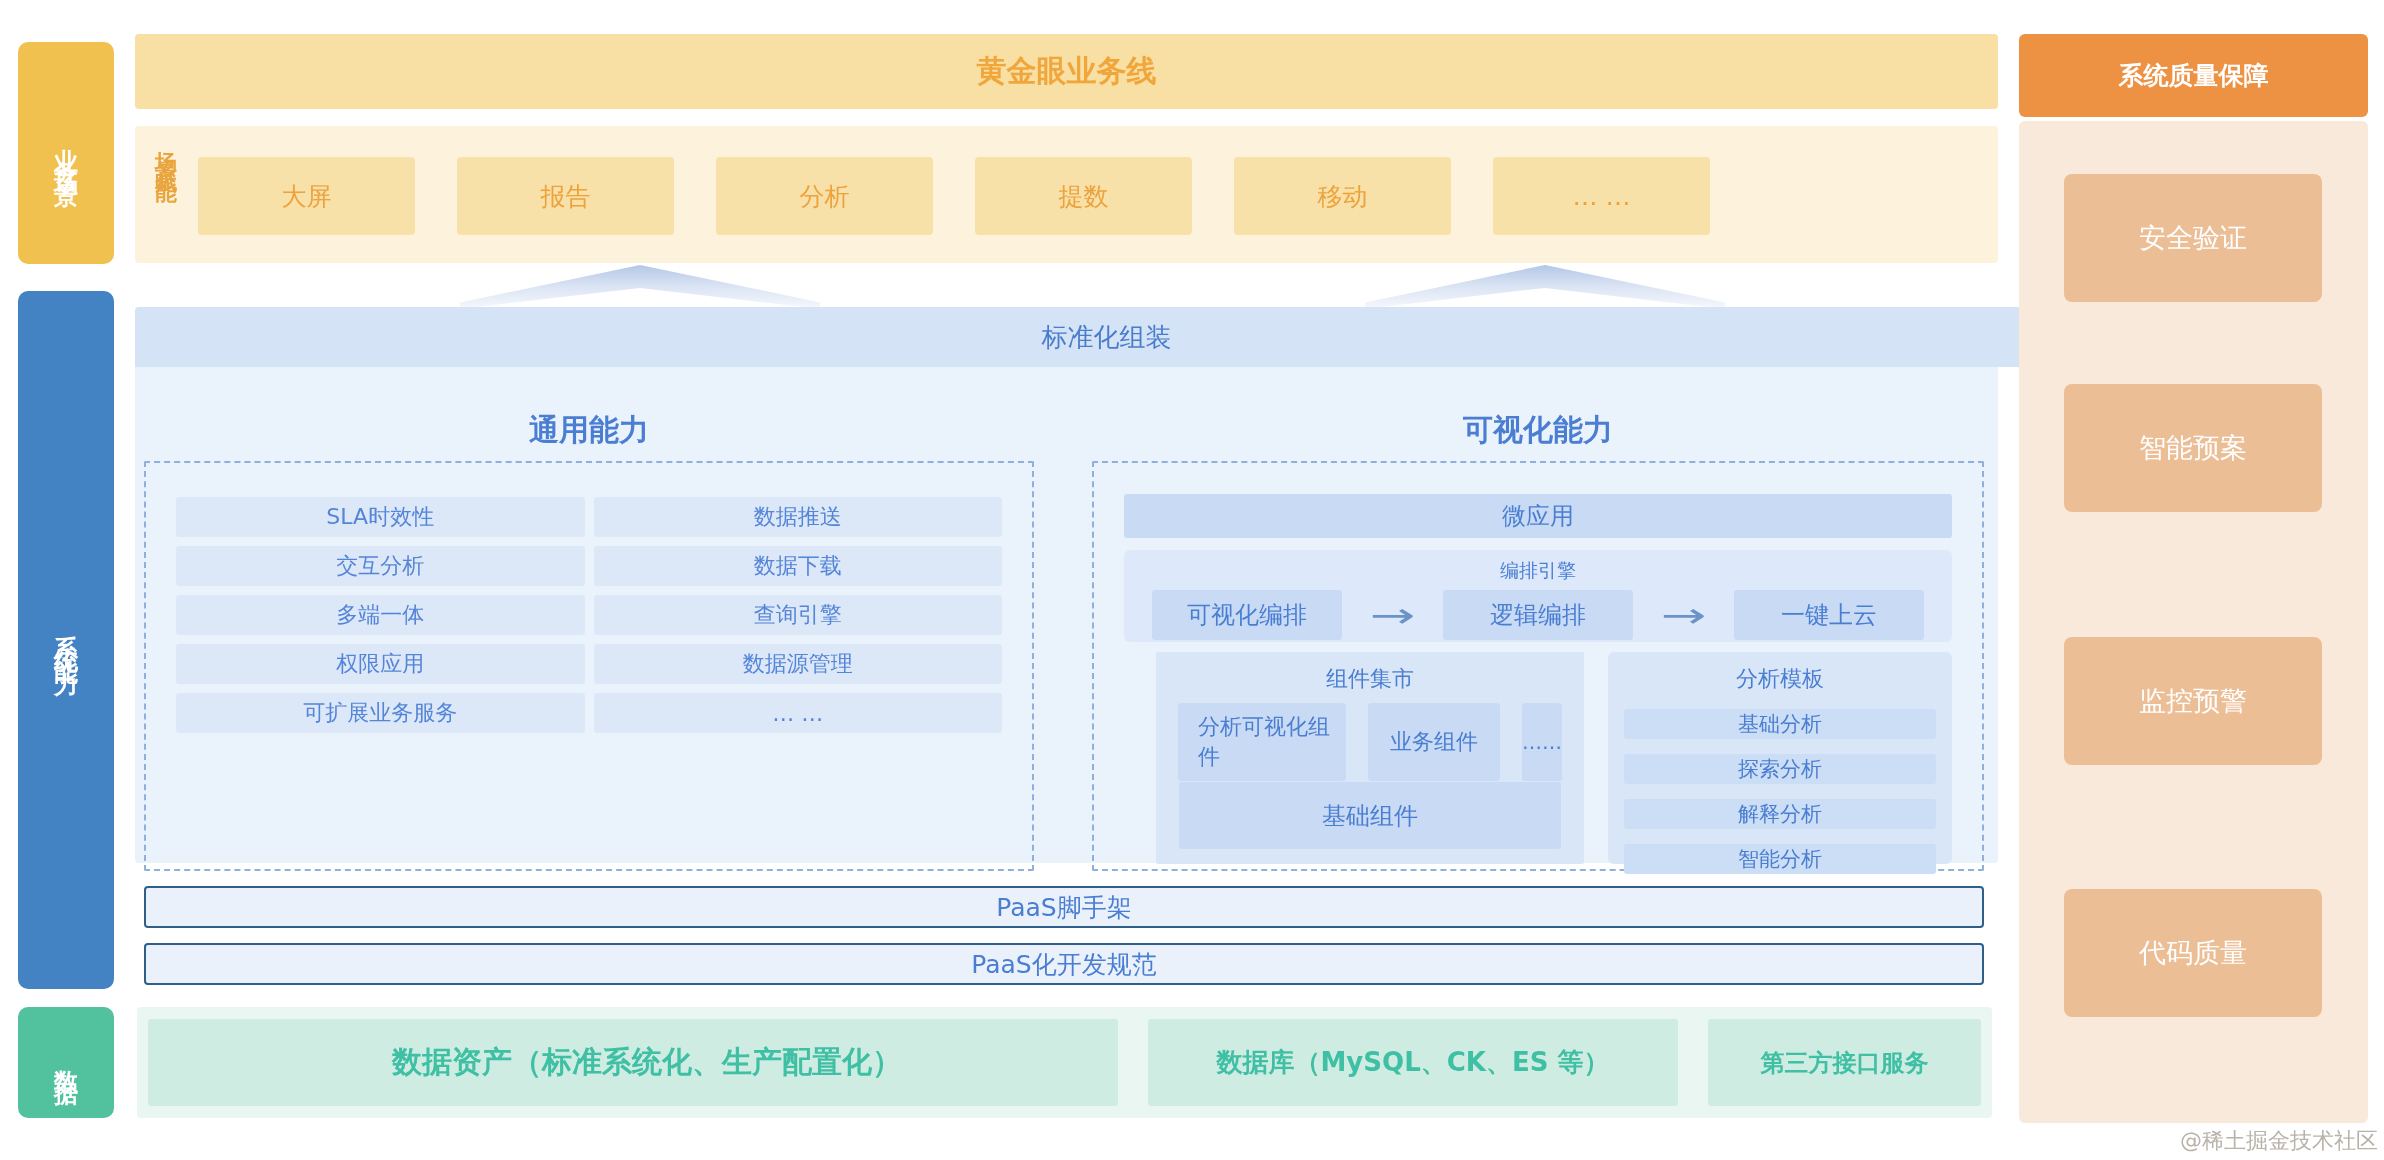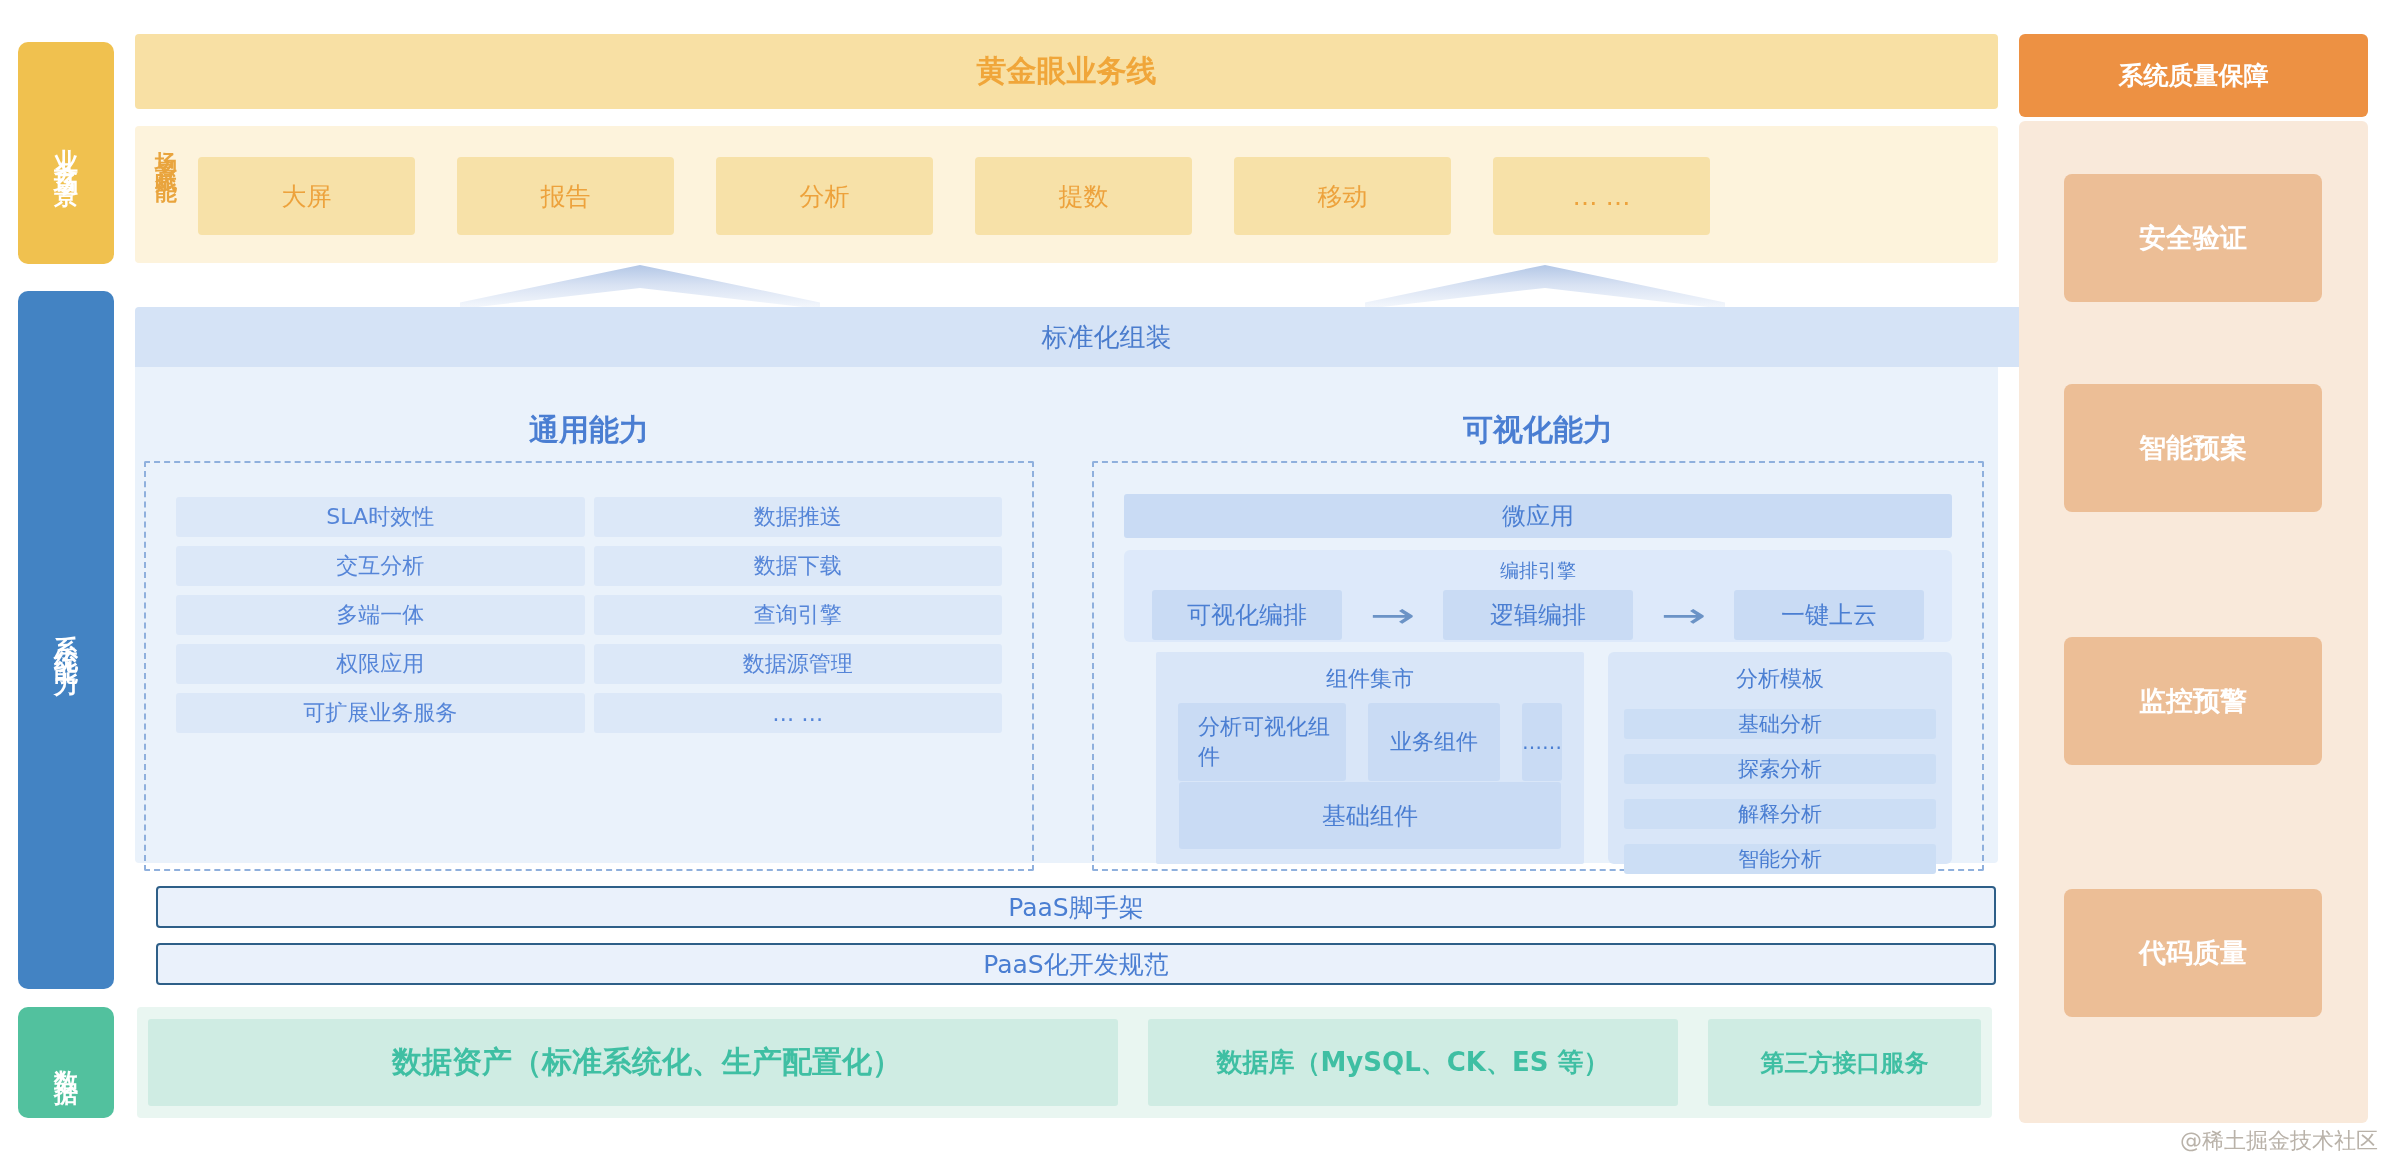--- a/index.html
+++ b/index.html
@@ -68,41 +68,41 @@
   .mc-1{width:205px;padding-left:20px;}
   .mc-2{width:183px;}
   .mc-3{width:45px;font-size:20px;overflow:visible;}
   .base-bar{position:absolute;left:23px;right:23px;bottom:15px;height:67px;background:#c9dbf4;border-radius:3px;
     display:flex;align-items:center;justify-content:center;color:#4a7ed2;font-size:24px;}
   .template{flex:1;background:#d9e6f8;border-radius:6px;padding:0 16px;box-sizing:border-box;}
   .tpl-chip{height:30px;margin-top:15px;background:#ccdef5;border-radius:3px;
     display:flex;align-items:center;justify-content:center;color:#4a7ed2;font-size:21px;}
 
   
-  .paas-bar{position:absolute;left:156px;width:1840px;height:42px;box-sizing:border-box;
+  .paas-bar{position:absolute;left:144px;width:1840px;height:42px;box-sizing:border-box;
     background:#eaf1fb;border:2px solid #2e5f88;border-radius:4px;
     display:flex;align-items:center;justify-content:center;color:#4a7ed2;font-size:25px;}
   #paas-1{top:886px;}
   #paas-2{top:943px;}
 
   
   #data-layer{position:absolute;left:137px;top:1007px;width:1855px;height:111px;background:#e9f6f1;border-radius:4px;
     display:flex;align-items:center;gap:30px;padding:0 11px;box-sizing:border-box;}
   .data-box{height:87px;background:#cfece3;border-radius:3px;display:flex;align-items:center;justify-content:center;
     color:#3fbfa3;font-weight:bold;}
   #data-box-1{width:942px;font-size:30px;padding-left:28px;}
   #data-box-2{width:530px;font-size:26px;}
   #data-box-3{flex:1;font-size:24px;}
 
   
   #q-header{position:absolute;left:2019px;top:34px;width:349px;height:83px;background:#ed9143;border-radius:6px;
     display:flex;align-items:center;justify-content:center;color:#fff;font-size:25px;font-weight:bold;}
   #q-body{position:absolute;left:2019px;top:121px;width:349px;height:1002px;background:#f9e9da;border-radius:6px;}
   .q-box{position:absolute;left:45px;width:258px;height:128px;background:#ecbe96;border-radius:8px;
-    display:flex;align-items:center;justify-content:center;color:#fff;font-size:27px;font-weight:700;}
+    display:flex;align-items:center;justify-content:center;color:#fff;font-size:27px;font-weight:400;}
   #q-box-0{top:53px;}
   #q-box-1{top:263px;}
   #q-box-2{top:516px;}
   #q-box-3{top:768px;}
 
   
   #watermark{position:absolute;right:6px;bottom:4px;color:#b9b2a9;font-size:22px;}
 </style>
 </head>
 <body>

